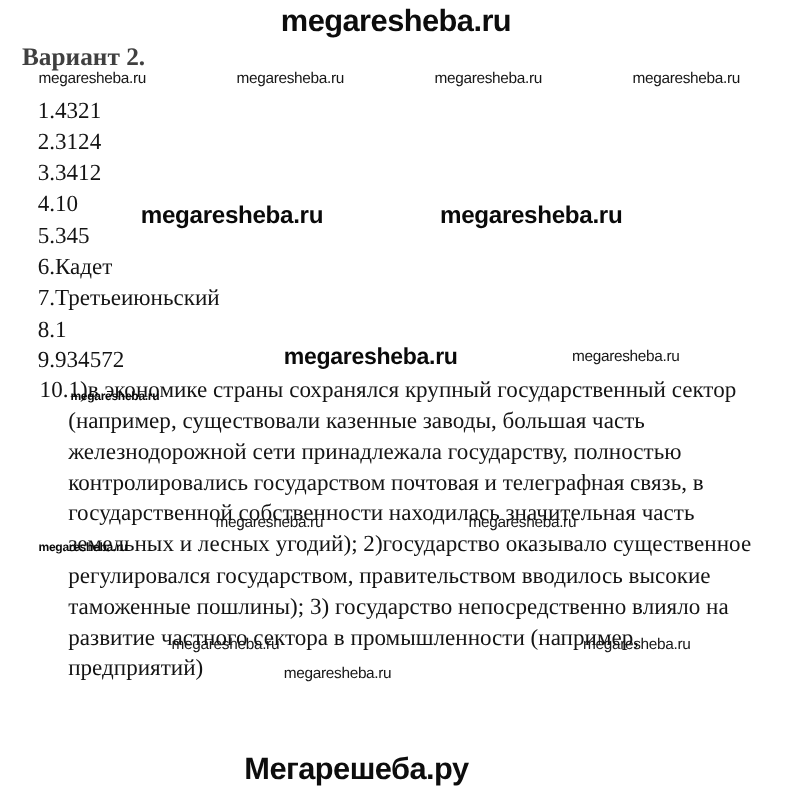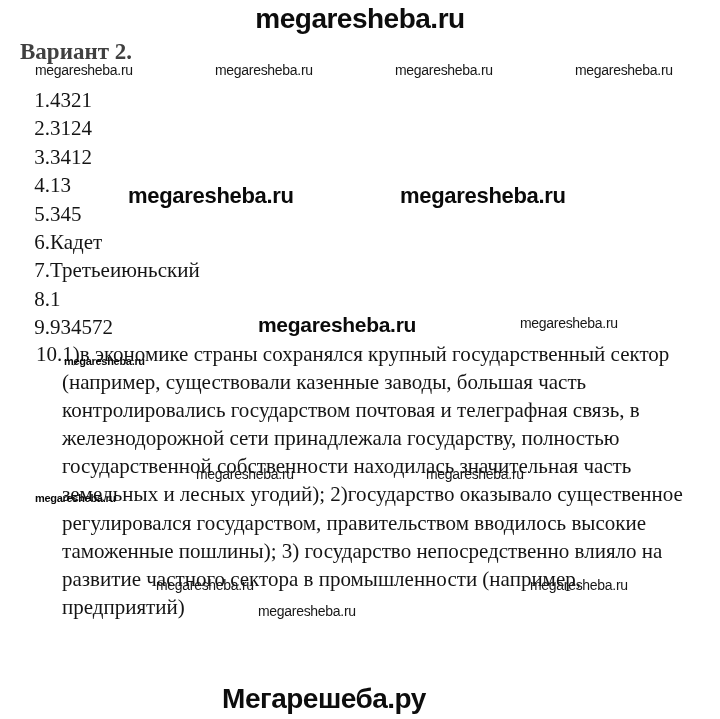--- a/index.html
+++ b/index.html
@@ -71,21 +71,21 @@
     <li class="answer-row">
       <span class="answer-num">2.</span>
       <span class="answer-value">3124</span>
     </li>
     <li class="answer-row">
       <span class="answer-num">3.</span>
       <span class="answer-value">3412</span>
     </li>
     <li class="answer-row">
       <span class="answer-num">4.</span>
-      <span class="answer-value">13</span>
+      <span class="answer-value">10</span>
     </li>
     <li class="answer-row">
       <span class="answer-num">5.</span>
       <span class="answer-value">345</span>
     </li>
     <li class="answer-row">
       <span class="answer-num">6.</span>
       <span class="answer-value">Кадет</span>
     </li>
     <li class="answer-row">
@@ -98,22 +98,22 @@
     </li>
     <li class="answer-row">
       <span class="answer-num">9.</span>
       <span class="answer-value">934572</span>
     </li>
   </ol>
 
 <div class="answer10" id="answer10">
     <div class="p-line first"><span>10.</span><span>1)в экономике страны сохранялся крупный государственный сектор</span></div>
     <div class="p-line">(например, существовали казенные заводы, большая часть</div>
+    <div class="p-line">железнодорожной сети принадлежала государству, полностью</div>
     <div class="p-line">контролировались государством почтовая и телеграфная связь, в</div>
-    <div class="p-line">железнодорожной сети принадлежала государству, полностью</div>
     <div class="p-line">государственной собственности находилась значительная часть</div>
     <div class="p-line">земельных и лесных угодий); 2)государство оказывало существенное</div>
     <div class="p-line">регулировался государством, правительством вводилось высокие</div>
     <div class="p-line">таможенные пошлины); 3) государство непосредственно влияло на</div>
     <div class="p-line">развитие частного сектора в промышленности (например,</div>
     <div class="p-line">предприятий)</div>
   </div>
 
 <div id="watermarks-layer">
     <div class="watermark" style="left: 35px; top: 62px; font-size: 14px;">megaresheba.ru</div>

